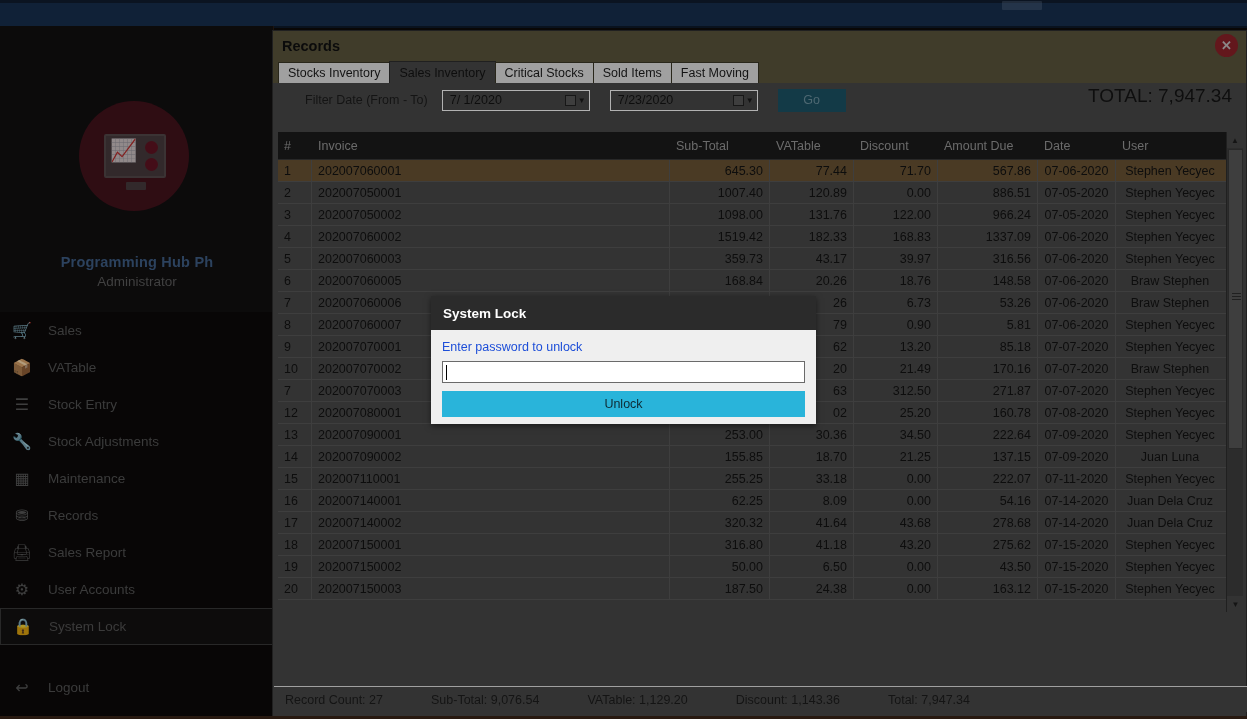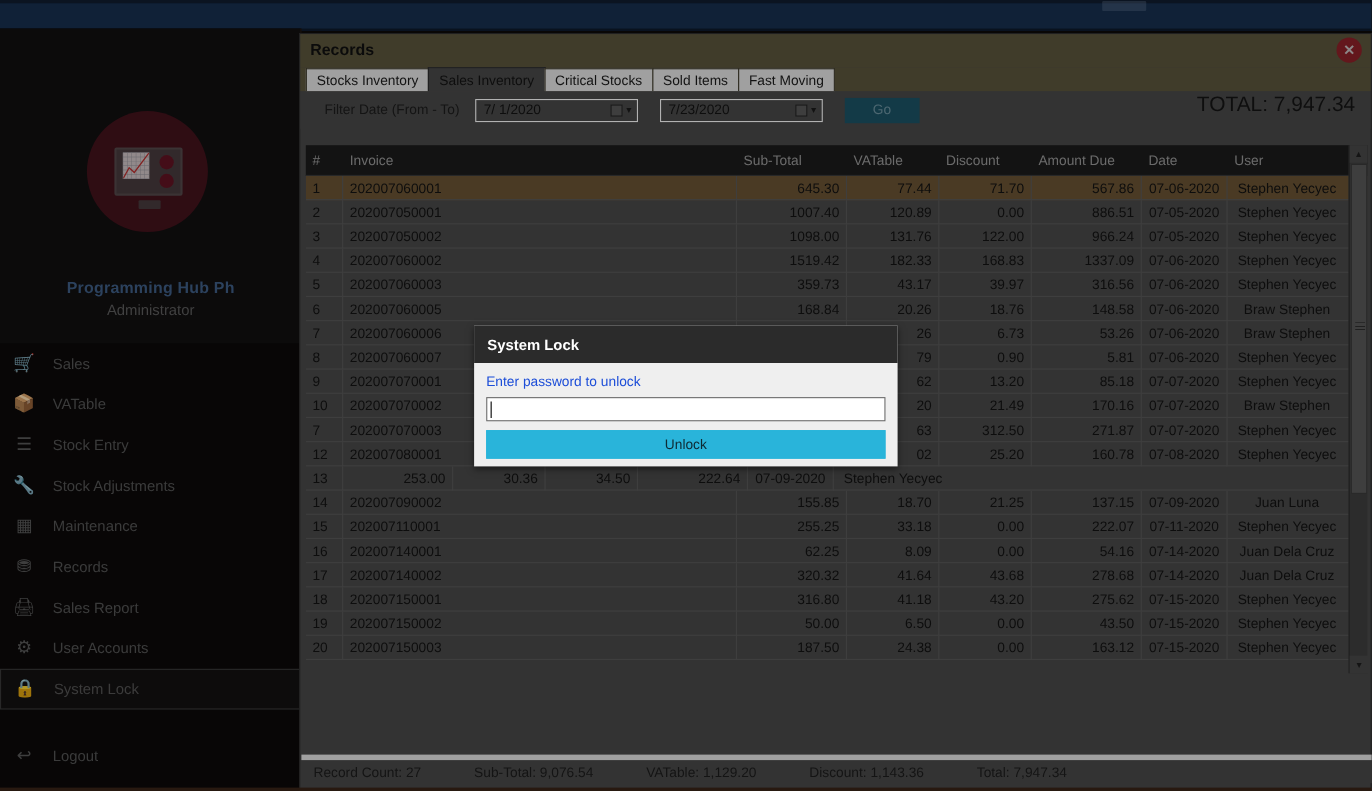--- a/index.html
+++ b/index.html
@@ -83,21 +83,21 @@
   }
   .tab {
     height: 21px; padding: 0 9px; font-size: 12.5px; color: #1c1c1c;
     display: flex; align-items: center; background: #e5e5e5;
     border: 1px solid #3c3828; border-bottom: none; margin-right: -1px;
   }
   .tab.active { background: #4a4a4a; color: #141414; height: 22px; border-color: #2f2f2f; }
 
   .filterbar {
     height: 34px; background: #4a4a4a; display: flex; align-items: center;
-    padding-left: 22px; gap: 0; position: relative;
+    padding-left: 32px; gap: 0; position: relative;
   }
   .filter-label { font-size: 12.5px; color: #1d1d1d; margin-right: 14px; }
   .date-box {
     width: 148px; height: 21px; background: #4a4a4a; border: 1px solid #ffffff;
     display: flex; align-items: center; justify-content: space-between;
     font-size: 12.5px; color: #141414; padding: 0 3px 0 7px; margin-right: 20px;
   }
   .date-caret { font-size: 8px; color: #1a1a1a; display: flex; align-items: center; gap: 2px; }
   .cal-glyph { width: 11px; height: 11px; border: 1px solid #222; background: #5a5a5a; display:inline-block; }
   .go-btn {
@@ -142,21 +142,21 @@
               color:#1e1e1e; font-size:8px; background:#4a4a4a; }
   .vs-thumb { position:absolute; left:1px; top:17px; width:15px; height:300px; background:#5a5a5a;
               border:1px solid #3a3a3a; }
   .vs-grip { position:absolute; left:3px; top:48%; width:9px; height:7px;
              background: repeating-linear-gradient(#2e2e2e 0 1px, transparent 1px 3px); }
   .vs-arrow.bot { position:absolute; bottom:0; left:0; width:17px; }
 
   
   .statusbar {
     position: absolute; left: 1px; bottom: 6px; width: 973px; height: 26px;
-    background: #4a4a4a; border-top: 5px solid #e5e5e5;
+    background: #4a4a4a; border-top: 1px solid #e5e5e5;
     display: flex; align-items: center; font-size: 12.5px; color: #1d1d1d;
   }
   .statusbar span { margin-left: 11px; }
   .sb-gap { width: 26px; display: inline-block; }
 
   
   .modal {
     position: absolute; left: 431px; top: 296px; width: 385px; height: 128px;
     background: #efefef; box-shadow: 0 2px 6px rgba(0,0,0,.5); z-index: 50;
   }
@@ -409,20 +409,21 @@
             <div class="c c-inv">202007080001</div>
             <div class="c c-sub"></div>
             <div class="c c-vat">02</div>
             <div class="c c-dis">25.20</div>
             <div class="c c-amt">160.78</div>
             <div class="c c-date">07-08-2020</div>
             <div class="c c-user">Stephen Yecyec</div>
           </div>
           <div class="row">
             <div class="c c-num">13</div>
+            <div class="c c-inv">202007090001</div>
             <div class="c c-sub">253.00</div>
             <div class="c c-vat">30.36</div>
             <div class="c c-dis">34.50</div>
             <div class="c c-amt">222.64</div>
             <div class="c c-date">07-09-2020</div>
             <div class="c c-user">Stephen Yecyec</div>
           </div>
           <div class="row">
             <div class="c c-num">14</div>
             <div class="c c-inv">202007090002</div>

